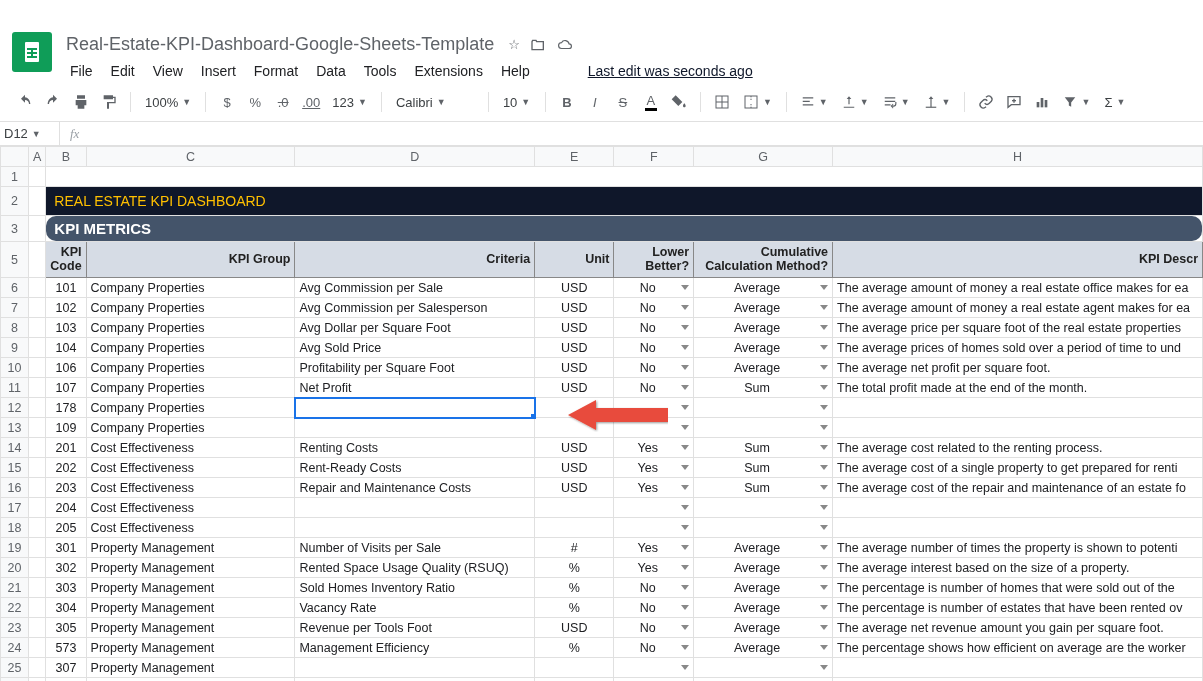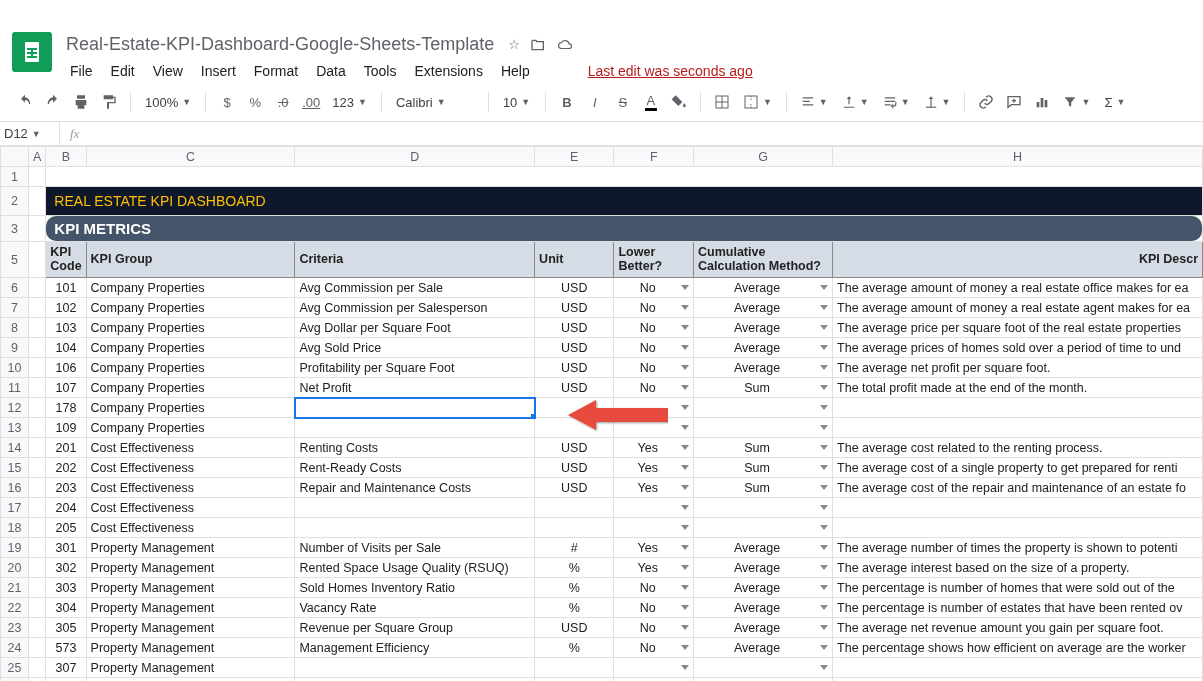--- a/index.html
+++ b/index.html
@@ -25,21 +25,21 @@
     color:#fff; font-weight:bold;
     margin-right: 10px;
   }
   .logo svg { width:24px; height:30px; }
   .title-area { flex:1; }
   .doc-title-row { display:flex; align-items:center; gap:10px; }
   .doc-title { font-size:18px; color:#5f6368; padding:2px 4px; }
   .title-icon { color:#5f6368; display:inline-flex; }
   .menu-row { display:flex; gap:2px; align-items:center; margin-top:2px;}
   .menu-item { padding:4px 8px; font-size:14px; color:#202124; cursor:pointer; border-radius:3px;}
-  .last-edit { color:#b91c1c; font-size:14px; text-decoration:underline; margin-left:12px; cursor:pointer;padding-left:36px;}
+  .last-edit { color:#0f172a; font-size:14px; text-decoration:underline; margin-left:12px; cursor:pointer;padding-left:36px;}
   .toolbar {
     display:flex; align-items:center; gap:2px;
     padding: 6px 12px;
     border-bottom: 1px solid #e0e0e0;
   }
   .tb-btn {
     min-width:26px; height:26px;
     display:inline-flex; align-items:center; justify-content:center;
     color:#5f6368; cursor:pointer; border-radius:2px;
     padding:0 4px; font-size:13px;
@@ -93,21 +93,21 @@
   .title-bar {
     background:#0f172a; color:#ffc000; font-weight:normal; font-size:14px;
     padding:6px 8px;
   }
   .section-bar {
     background:#44546a; color:#fff; font-weight:bold; font-size:15px;
     padding:4px 8px;
     border-radius:10px;
   }
   .hdr-cell {
-    background:#d6dce5 !important; font-weight:bold; text-align:left;
+    background:#d6dce5 !important; font-weight:bold; text-align:right;
     color:#222;
     border:1px solid #888 !important;
     font-size:12.5px;
     line-height:1.1;
     white-space:normal !important;
     vertical-align:middle;
     height:36px !important;
   }
   td.data-center { text-align:center;}
   .cell-dd {
@@ -734,21 +734,21 @@
               <span class="arrow"></span>
             </div>
           </td>
     <td>The percentage is number of estates that have been rented ov</td>
   </tr>
         <tr>
           <th class="row-hdr">23</th>
           <td></td>
     <td class="data-center">305</td>
     <td>Property Management</td>
-    <td>Revenue per Square Group</td>
+    <td>Revenue per Tools Foot</td>
     <td class="data-center">USD</td>
     <td>
             <div class="cell-dd">
               <span class="val">No</span>
               <span class="arrow"></span>
             </div>
           </td>
     <td>
             <div class="cell-dd">
               <span class="val">Average</span>

